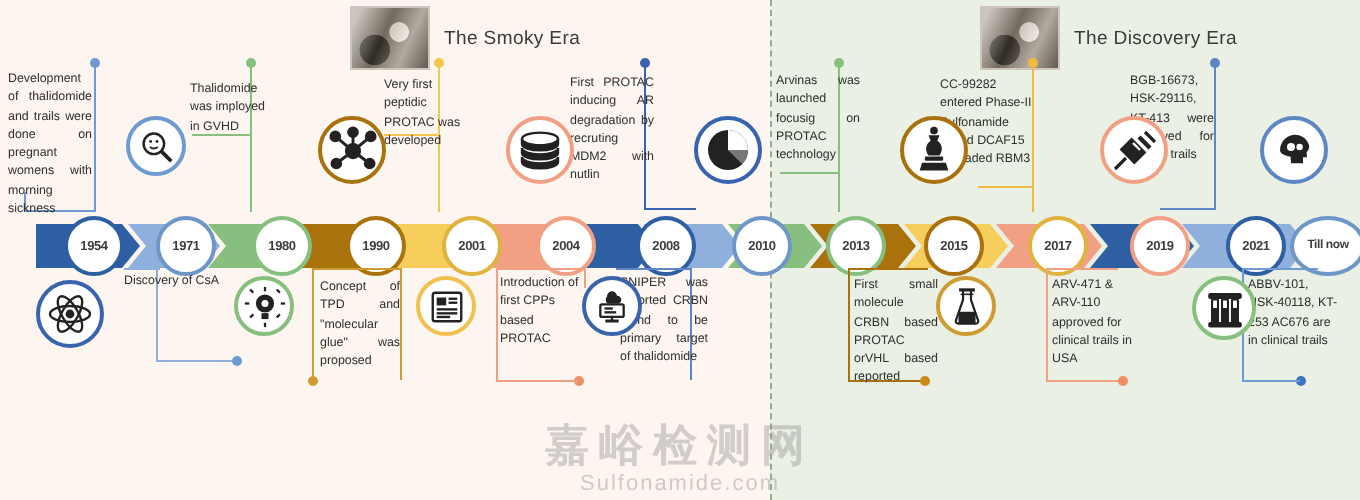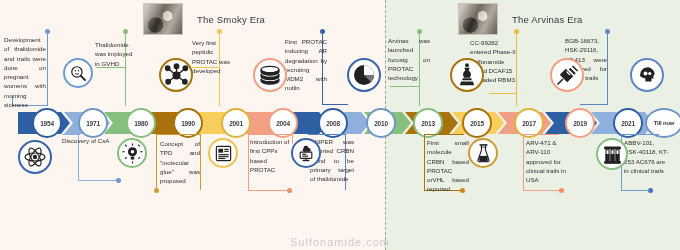--- a/index.html
+++ b/index.html
@@ -10,21 +10,21 @@
     position:relative;
   }
   #stage { position:absolute; inset:0; width:680px; height:250px; }
 
   .bg-left  { position:absolute; left:0;   top:0; width:385px; height:250px; background:#fdf5ef; }
   .bg-right { position:absolute; left:385px; top:0; width:295px; height:250px; background:#eaf0e4; }
   .era-divider { position:absolute; left:385px; top:0; width:1px; height:250px;
                  border-left:1px dashed #9aa98c; }
 
   
-  .era-head { position:absolute; display:flex; align-items:center; gap:14px; }
+  .era-head { position:absolute; display:flex; align-items:center; gap:7px;margin-left:32px; }
   .era-photo {
     width:40px; height:32px; border:1px solid #cfc6bb; background:#8d8173;
     background-image:
       linear-gradient(115deg, rgba(255,255,255,.55) 8%, rgba(0,0,0,.18) 42%, rgba(255,255,255,.32) 70%, rgba(0,0,0,.30) 100%),
       radial-gradient(circle at 62% 40%, #efe7dc 0 16%, rgba(0,0,0,0) 17%),
       radial-gradient(circle at 30% 70%, #3a342c 0 22%, rgba(0,0,0,0) 23%);
   }
   .era-title { font-size:9.5px; color:#3a3a3a; white-space:nowrap; letter-spacing:.2px; }
 
   
@@ -78,21 +78,21 @@
   <div class="bg-right"></div>
   <div class="era-divider"></div>
 
   <div class="era-head" style="left:143px; top:3px;">
     <div class="era-photo"></div>
     <div class="era-title">The Smoky Era</div>
   </div>
 
   <div class="era-head" style="left:458px; top:3px;">
     <div class="era-photo"></div>
-    <div class="era-title">The Arvinas Era</div>
+    <div class="era-title">The Discovery Era</div>
   </div>
 
   <div class="tl">
     <div class="seg" style="width:52px; background:#2e5fa3;"></div>
     <div class="seg" style="width:46px; background:#8fb0dc;"></div>
     <div class="seg" style="width:49px; background:#86bf7e;"></div>
     <div class="seg" style="width:49px; background:#a9720d;"></div>
     <div class="seg" style="width:49px; background:#f7ce5b;"></div>
     <div class="seg" style="width:49px; background:#f2a084;"></div>
     <div class="seg" style="width:52px; background:#2e5fa3;"></div>
@@ -362,16 +362,17 @@
       <rect x="10.3" y="6.5" width="3.4" height="13" rx=".5" fill="#fff"></rect>
       <rect x="16" y="6.5" width="3.4" height="13" rx=".5" fill="#fff"></rect>
       <rect x="4.6" y="12" width="3.4" height="7.5"></rect>
       <rect x="10.3" y="12" width="3.4" height="7.5"></rect>
       <rect x="16" y="12" width="3.4" height="7.5"></rect>
       <rect x="3" y="20" width="18" height="2" rx=".6"></rect>
     </svg>
   </div>
 
   <div class="wm">
+    <div class="wm-cn">嘉峪检测网</div>
     <div class="wm-en">Sulfonamide.com</div>
   </div>
 
 </div>
 
 </body></html>

